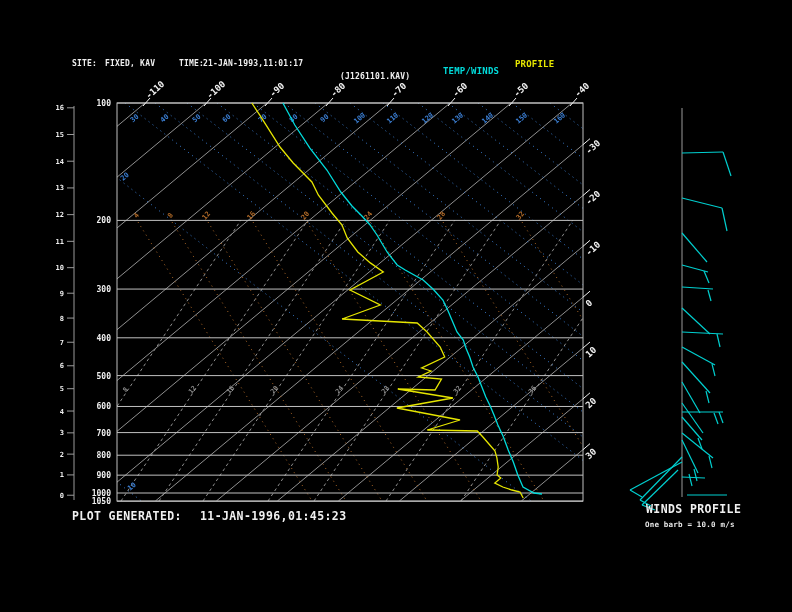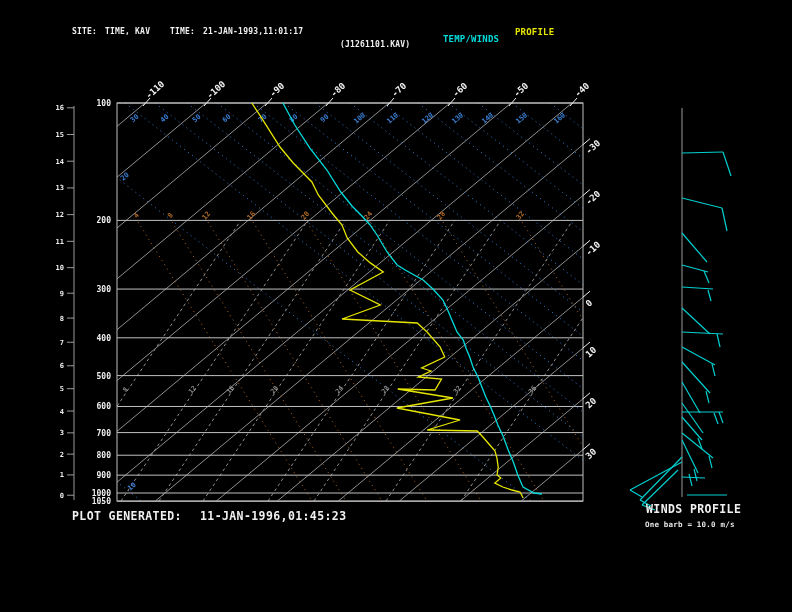--- a/index.html
+++ b/index.html
@@ -1,19 +1,19 @@
 <!DOCTYPE html>
 <html><head>
 <meta charset="utf-8">
 <style>
   html,body{margin:0;padding:0;background:#000;}
   #screen{position:relative;width:792px;height:612px;background:#000;overflow:hidden;
           font-family:"DejaVu Sans Mono",monospace;}
   .hdr{position:absolute;color:#f0f0f0;font:bold 8px "DejaVu Sans Mono",monospace;
-       letter-spacing:0.2px;white-space:pre;}
+       letter-spacing:0.2px;white-space:pre;margin-top:32px;}
   .big{position:absolute;color:#f0f0f0;font:bold 11.5px "DejaVu Sans Mono",monospace;
        letter-spacing:0.4px;white-space:pre;}
   .small{position:absolute;color:#e8e8e8;font:bold 7.5px "DejaVu Sans Mono",monospace;
        letter-spacing:0.2px;white-space:pre;text-align:right;}
   svg{position:absolute;left:0;top:0;}
   svg text{font-family:"DejaVu Sans Mono",monospace;}
 </style>
 </head>
 <body>
 
@@ -236,22 +236,22 @@
         <line x1="682" y1="462" x2="630" y2="490" stroke="#00cfcf" stroke-width="1.2"></line>
         <line x1="630" y1="490" x2="642" y2="497" stroke="#00cfcf" stroke-width="1.2"></line>
         <line x1="678" y1="470" x2="642" y2="505" stroke="#00cfcf" stroke-width="1.2"></line>
         <line x1="642" y1="505" x2="655" y2="510" stroke="#00cfcf" stroke-width="1.2"></line>
         <line x1="682" y1="477" x2="705" y2="478" stroke="#00cfcf" stroke-width="1.2"></line>
         <line x1="687" y1="495" x2="727" y2="495" stroke="#00cfcf" stroke-width="1.2"></line>
       </g>
     </svg>
 
   <span class="hdr" style="left:72px;top:27px">SITE:</span>
-  <span class="hdr" style="left:105px;top:27px">TIME, KAV</span>
-  <span class="hdr" style="left:170px;top:27px">TIME:</span>
+  <span class="hdr" style="left:105px;top:27px">FIXED, KAV</span>
+  <span class="hdr" style="left:179px;top:27px">TIME:</span>
   <span class="hdr" style="left:203px;top:27px">21-JAN-1993,11:01:17</span>
   <span class="hdr" style="left:340px;top:40px">(J1261101.KAV)</span>
   <span class="hdr" style="left: 443px; top: 34px; font-size: 9px; color: rgb(0, 220, 220);">TEMP/WINDS</span>
   <span class="hdr" style="left: 515px; top: 27px; font-size: 9px; color: rgb(230, 230, 0);">PROFILE</span>
 
   <span class="big" style="left:72px;top:509px">PLOT GENERATED:</span>
   <span class="big" style="left:200px;top:509px">11-JAN-1996,01:45:23</span>
 
   <span class="big" style="left:646px;top:502px">WINDS PROFILE</span>
   <span class="small" style="left:645px;top:520px">One barb = 10.0 m/s</span>

